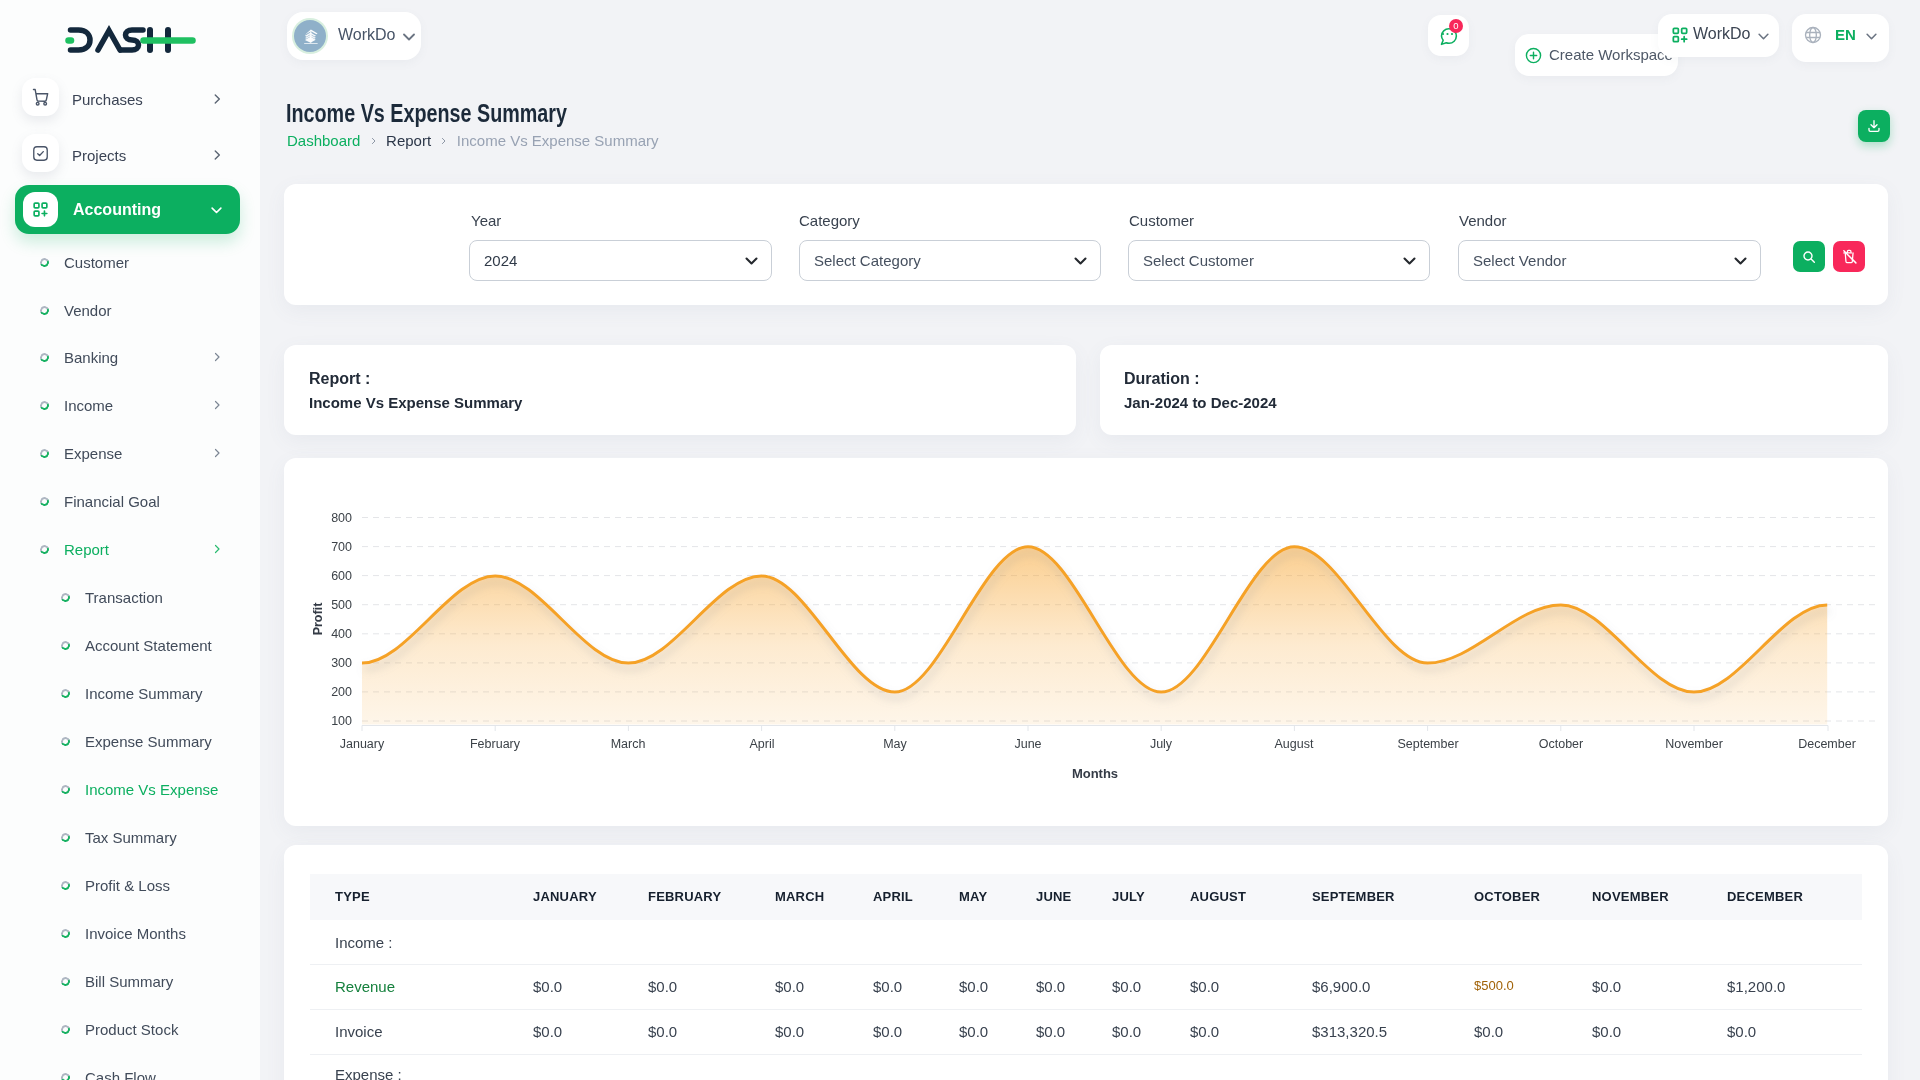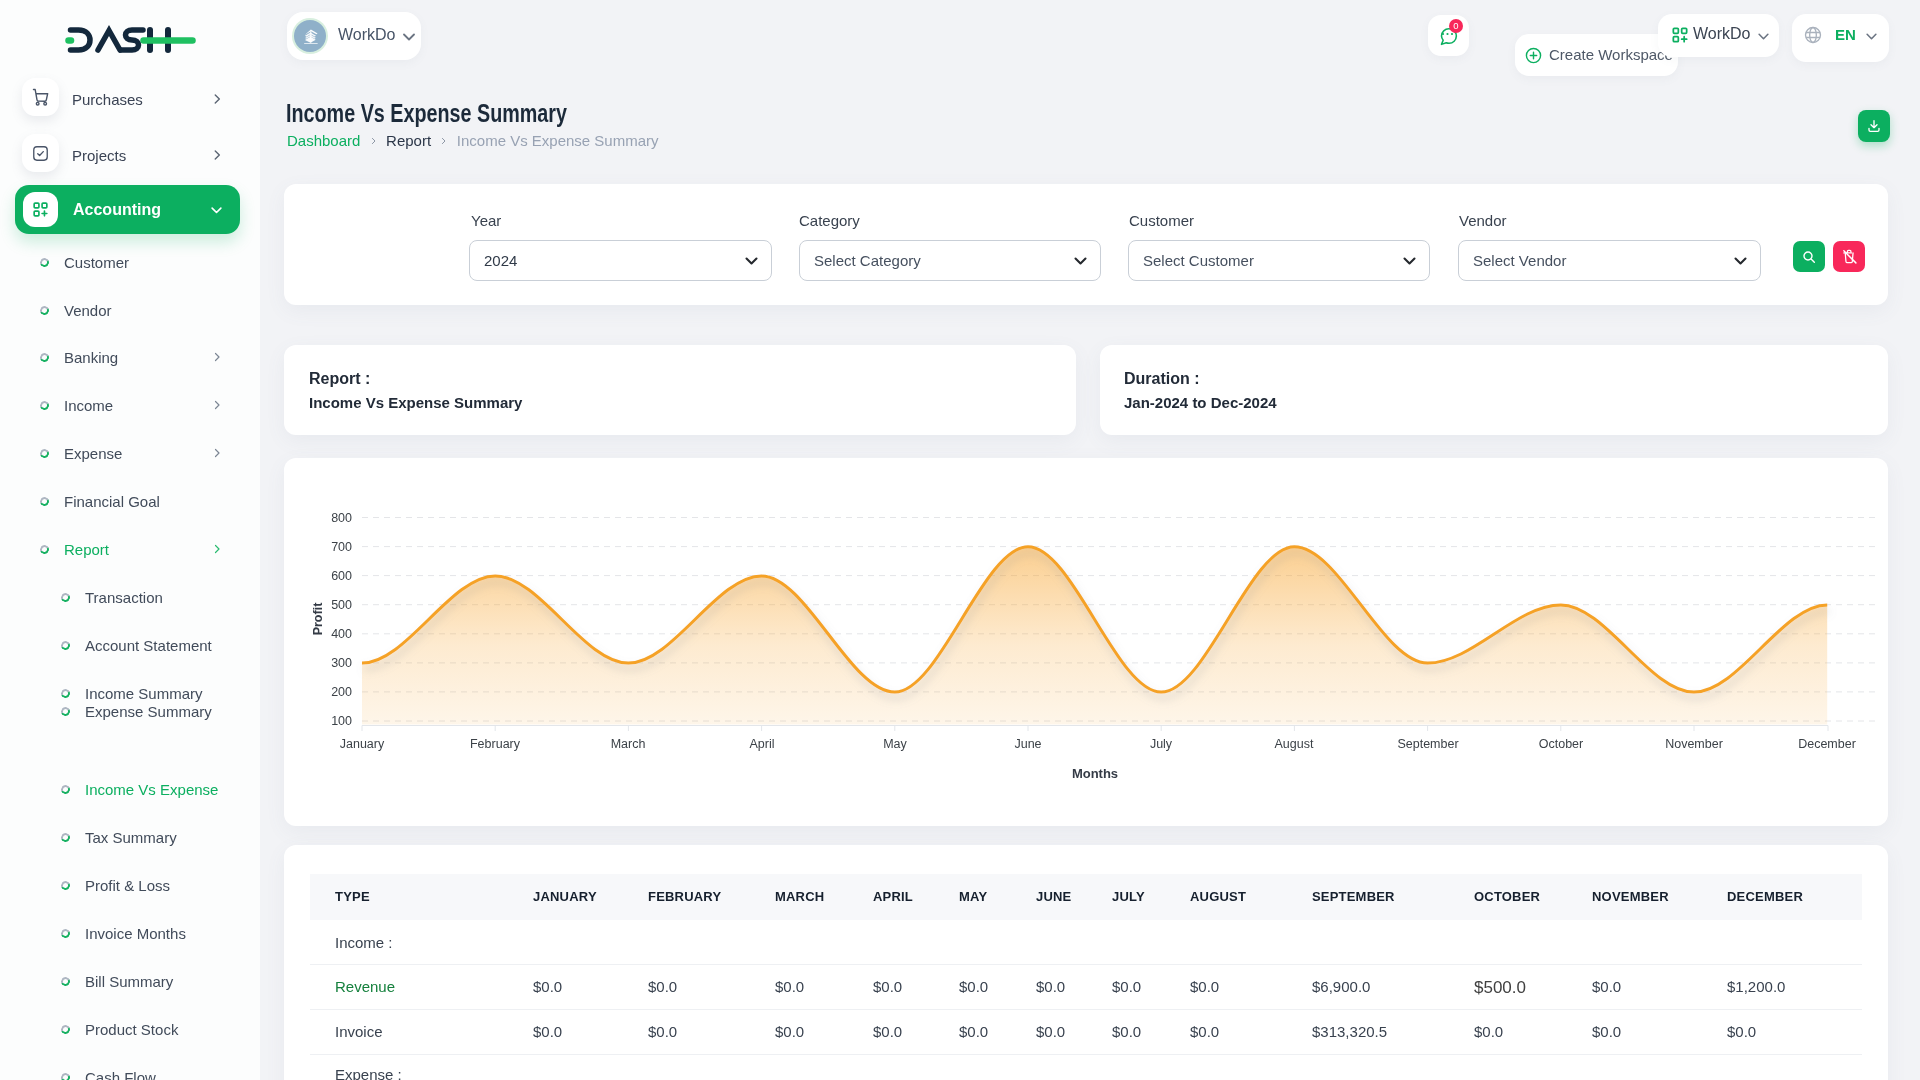--- a/index.html
+++ b/index.html
@@ -145,21 +145,21 @@
       <span class="txt">Transaction</span>
     </div>
   <div class="menu-item sub" style="top:630px;">
       <span class="bullet"></span>
       <span class="txt">Account Statement</span>
     </div>
   <div class="menu-item sub" style="top:678px;">
       <span class="bullet"></span>
       <span class="txt">Income Summary</span>
     </div>
-  <div class="menu-item sub" style="top:696px;padding-left:24px;">
+  <div class="menu-item sub" style="top:726px;padding-left:24px;">
       <span class="bullet"></span>
       <span class="txt">Expense Summary</span>
     </div>
   <div class="menu-item sub green" style="top:774px;">
       <span class="bullet"></span>
       <span class="txt">Income Vs Expense</span>
     </div>
   <div class="menu-item sub" style="top:822px;">
       <span class="bullet"></span>
       <span class="txt">Tax Summary</span>
@@ -405,21 +405,21 @@
 <div class="abs" style="left:335px;top:1066px;font-size:15px;color:#39424f;">Expense :</div>
 <div class="abs" style="left:533px;top:978px;font-size:15px;color:#39424f;">$0.0</div>
 <div class="abs" style="left:648px;top:978px;font-size:15px;color:#39424f;">$0.0</div>
 <div class="abs" style="left:775px;top:978px;font-size:15px;color:#39424f;">$0.0</div>
 <div class="abs" style="left:873px;top:978px;font-size:15px;color:#39424f;">$0.0</div>
 <div class="abs" style="left:959px;top:978px;font-size:15px;color:#39424f;">$0.0</div>
 <div class="abs" style="left:1036px;top:978px;font-size:15px;color:#39424f;">$0.0</div>
 <div class="abs" style="left:1112px;top:978px;font-size:15px;color:#39424f;">$0.0</div>
 <div class="abs" style="left:1190px;top:978px;font-size:15px;color:#39424f;">$0.0</div>
 <div class="abs" style="left:1312px;top:978px;font-size:15px;color:#39424f;">$6,900.0</div>
-<div class="abs" style="left:1474px;top:978px;font-size:17px;color:#404040;">$500.0</div>
+<div class="abs" style="left:1474px;top:978px;font-size:13px;color:#a16207;">$500.0</div>
 <div class="abs" style="left:1592px;top:978px;font-size:15px;color:#39424f;">$0.0</div>
 <div class="abs" style="left:1727px;top:978px;font-size:15px;color:#39424f;">$1,200.0</div>
 <div class="abs" style="left:533px;top:1023px;font-size:15px;color:#39424f;">$0.0</div>
 <div class="abs" style="left:648px;top:1023px;font-size:15px;color:#39424f;">$0.0</div>
 <div class="abs" style="left:775px;top:1023px;font-size:15px;color:#39424f;">$0.0</div>
 <div class="abs" style="left:873px;top:1023px;font-size:15px;color:#39424f;">$0.0</div>
 <div class="abs" style="left:959px;top:1023px;font-size:15px;color:#39424f;">$0.0</div>
 <div class="abs" style="left:1036px;top:1023px;font-size:15px;color:#39424f;">$0.0</div>
 <div class="abs" style="left:1112px;top:1023px;font-size:15px;color:#39424f;">$0.0</div>
 <div class="abs" style="left:1190px;top:1023px;font-size:15px;color:#39424f;">$0.0</div>

